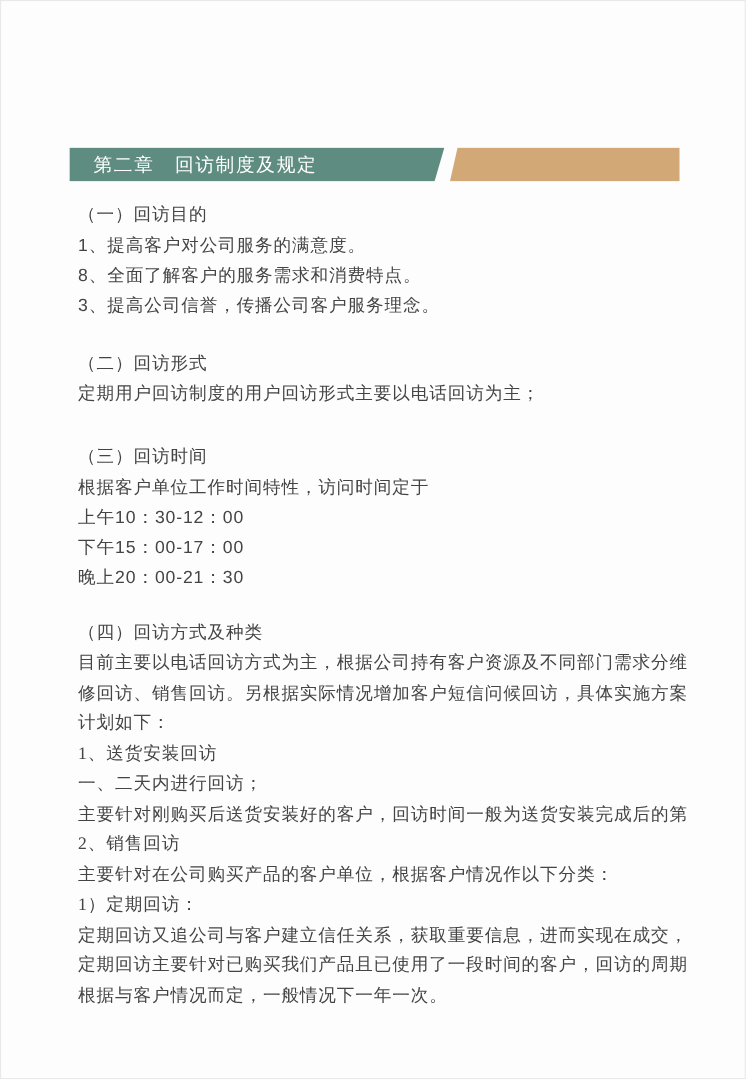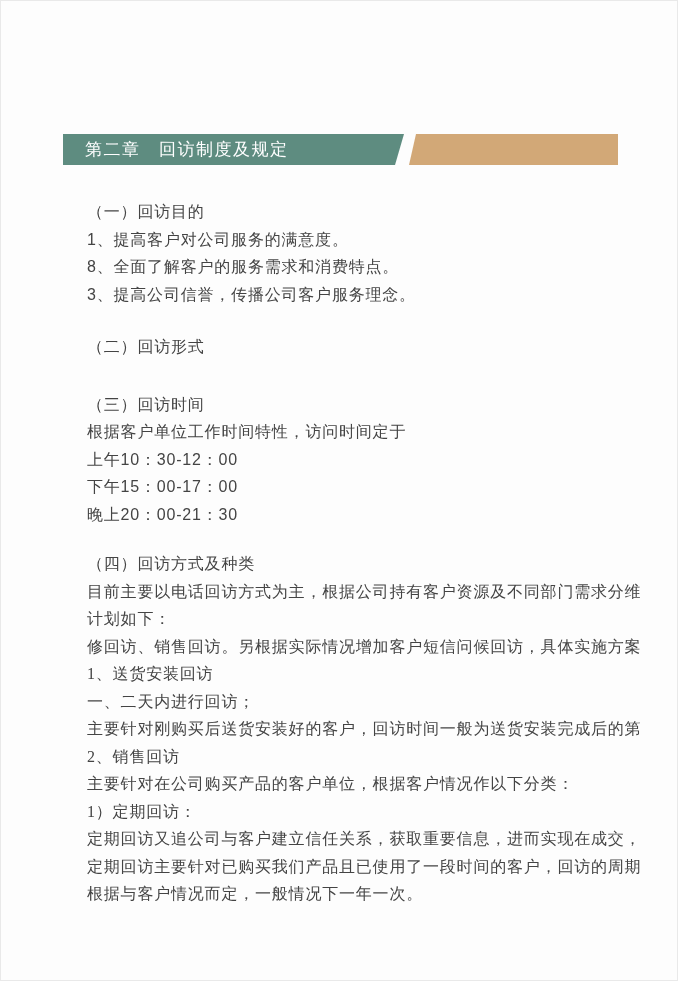--- a/index.html
+++ b/index.html
@@ -53,21 +53,21 @@
   .doc-body{
     position:absolute;
     left:0;top:164px;
     width:680px;
     padding:17px 62px 0 70px;
     box-sizing:border-box;
     color:var(--text);
     font-size:16px;
     letter-spacing:0.8px;
   }
-  .doc-section{margin:16px;}
+  .doc-section{margin:0;}
   .doc-section + .doc-section{margin-top:25px;}
   .doc-section:nth-child(3){margin-top:30px;}
   .doc-section:nth-child(4){margin-top:22px;font-family:Liberation Serif, serif;}
   .section-heading,
   .text-line{
     line-height:27.5px;
     white-space:nowrap;
     font-weight:400;
   }
 </style>
@@ -85,33 +85,34 @@
 
   <div class="doc-body" id="sections">
       <div class="doc-section">
         <div class="section-heading">（一）回访目的</div>
         <div class="text-line">1、提高客户对公司服务的满意度。</div>
         <div class="text-line">8、全面了解客户的服务需求和消费特点。</div>
         <div class="text-line">3、提高公司信誉，传播公司客户服务理念。</div>
       </div>
       <div class="doc-section">
         <div class="section-heading">（二）回访形式</div>
+        <div class="text-line">定期用户回访制度的用户回访形式主要以电话回访为主；</div>
       </div>
       <div class="doc-section">
         <div class="section-heading">（三）回访时间</div>
         <div class="text-line">根据客户单位工作时间特性，访问时间定于</div>
         <div class="text-line">上午10：30-12：00</div>
         <div class="text-line">下午15：00-17：00</div>
         <div class="text-line">晚上20：00-21：30</div>
       </div>
       <div class="doc-section">
         <div class="section-heading">（四）回访方式及种类</div>
         <div class="text-line">目前主要以电话回访方式为主，根据公司持有客户资源及不同部门需求分维</div>
+        <div class="text-line">修回访、销售回访。另根据实际情况增加客户短信问候回访，具体实施方案</div>
         <div class="text-line">计划如下：</div>
-        <div class="text-line">修回访、销售回访。另根据实际情况增加客户短信问候回访，具体实施方案</div>
         <div class="text-line">1、送货安装回访</div>
         <div class="text-line">一、二天内进行回访；</div>
         <div class="text-line">主要针对刚购买后送货安装好的客户，回访时间一般为送货安装完成后的第</div>
         <div class="text-line">2、销售回访</div>
         <div class="text-line">主要针对在公司购买产品的客户单位，根据客户情况作以下分类：</div>
         <div class="text-line">1）定期回访：</div>
         <div class="text-line">定期回访又追公司与客户建立信任关系，获取重要信息，进而实现在成交，</div>
         <div class="text-line">定期回访主要针对已购买我们产品且已使用了一段时间的客户，回访的周期</div>
         <div class="text-line">根据与客户情况而定，一般情况下一年一次。</div>
       </div>

